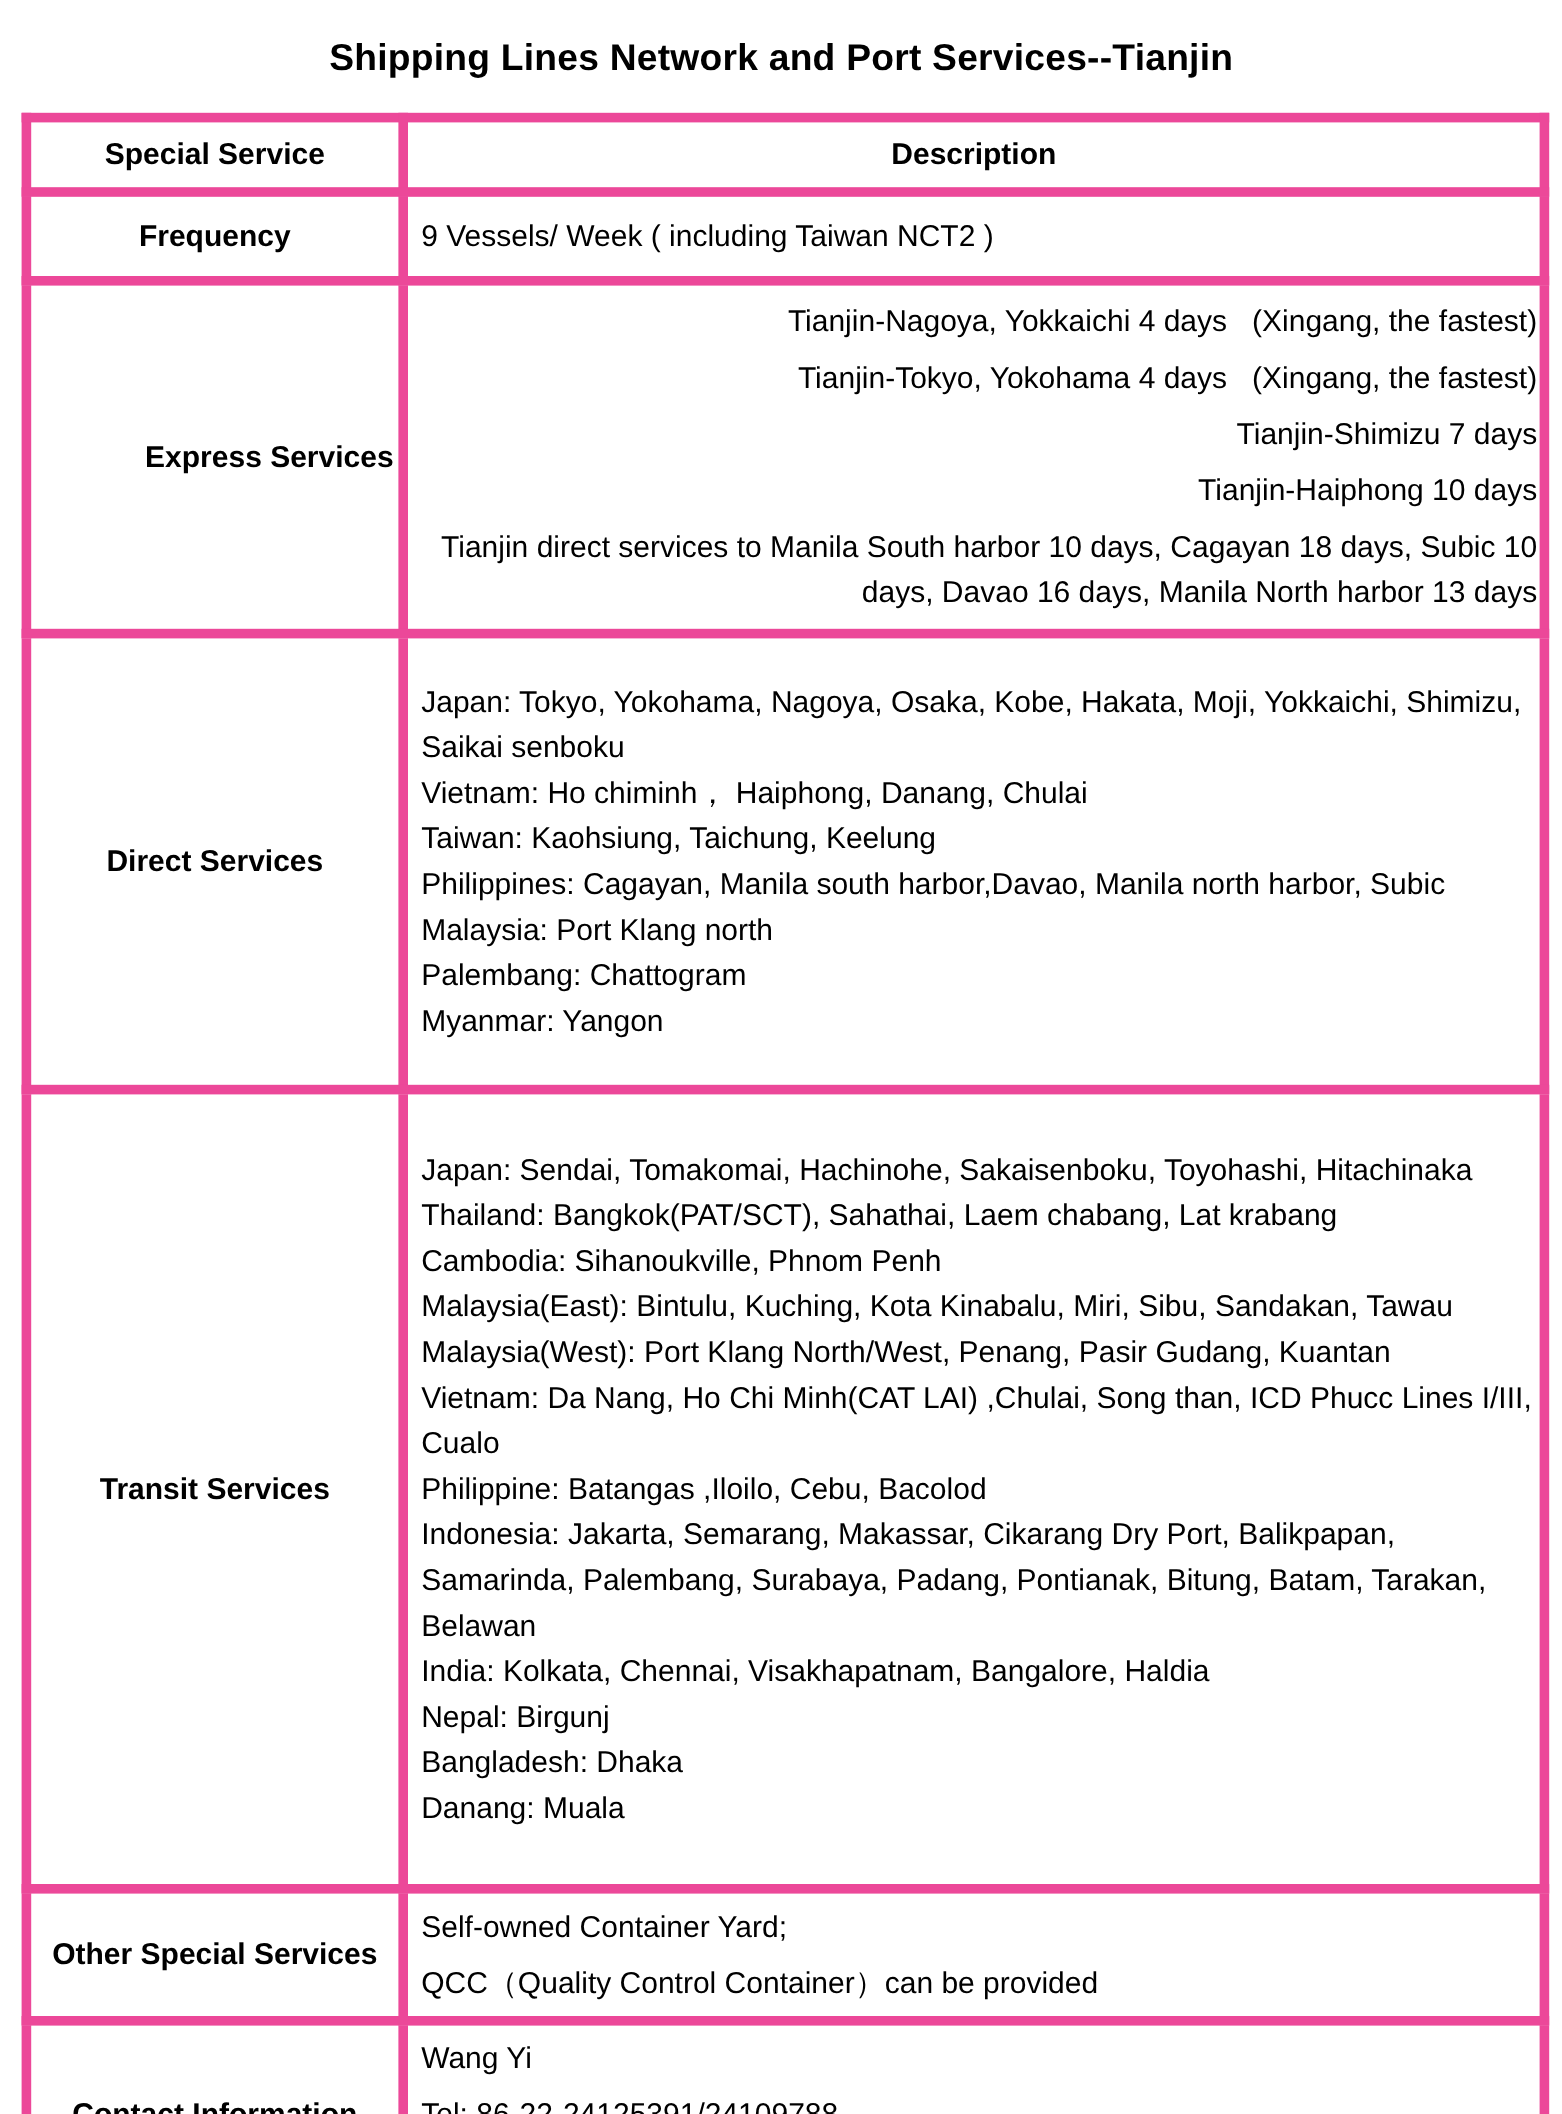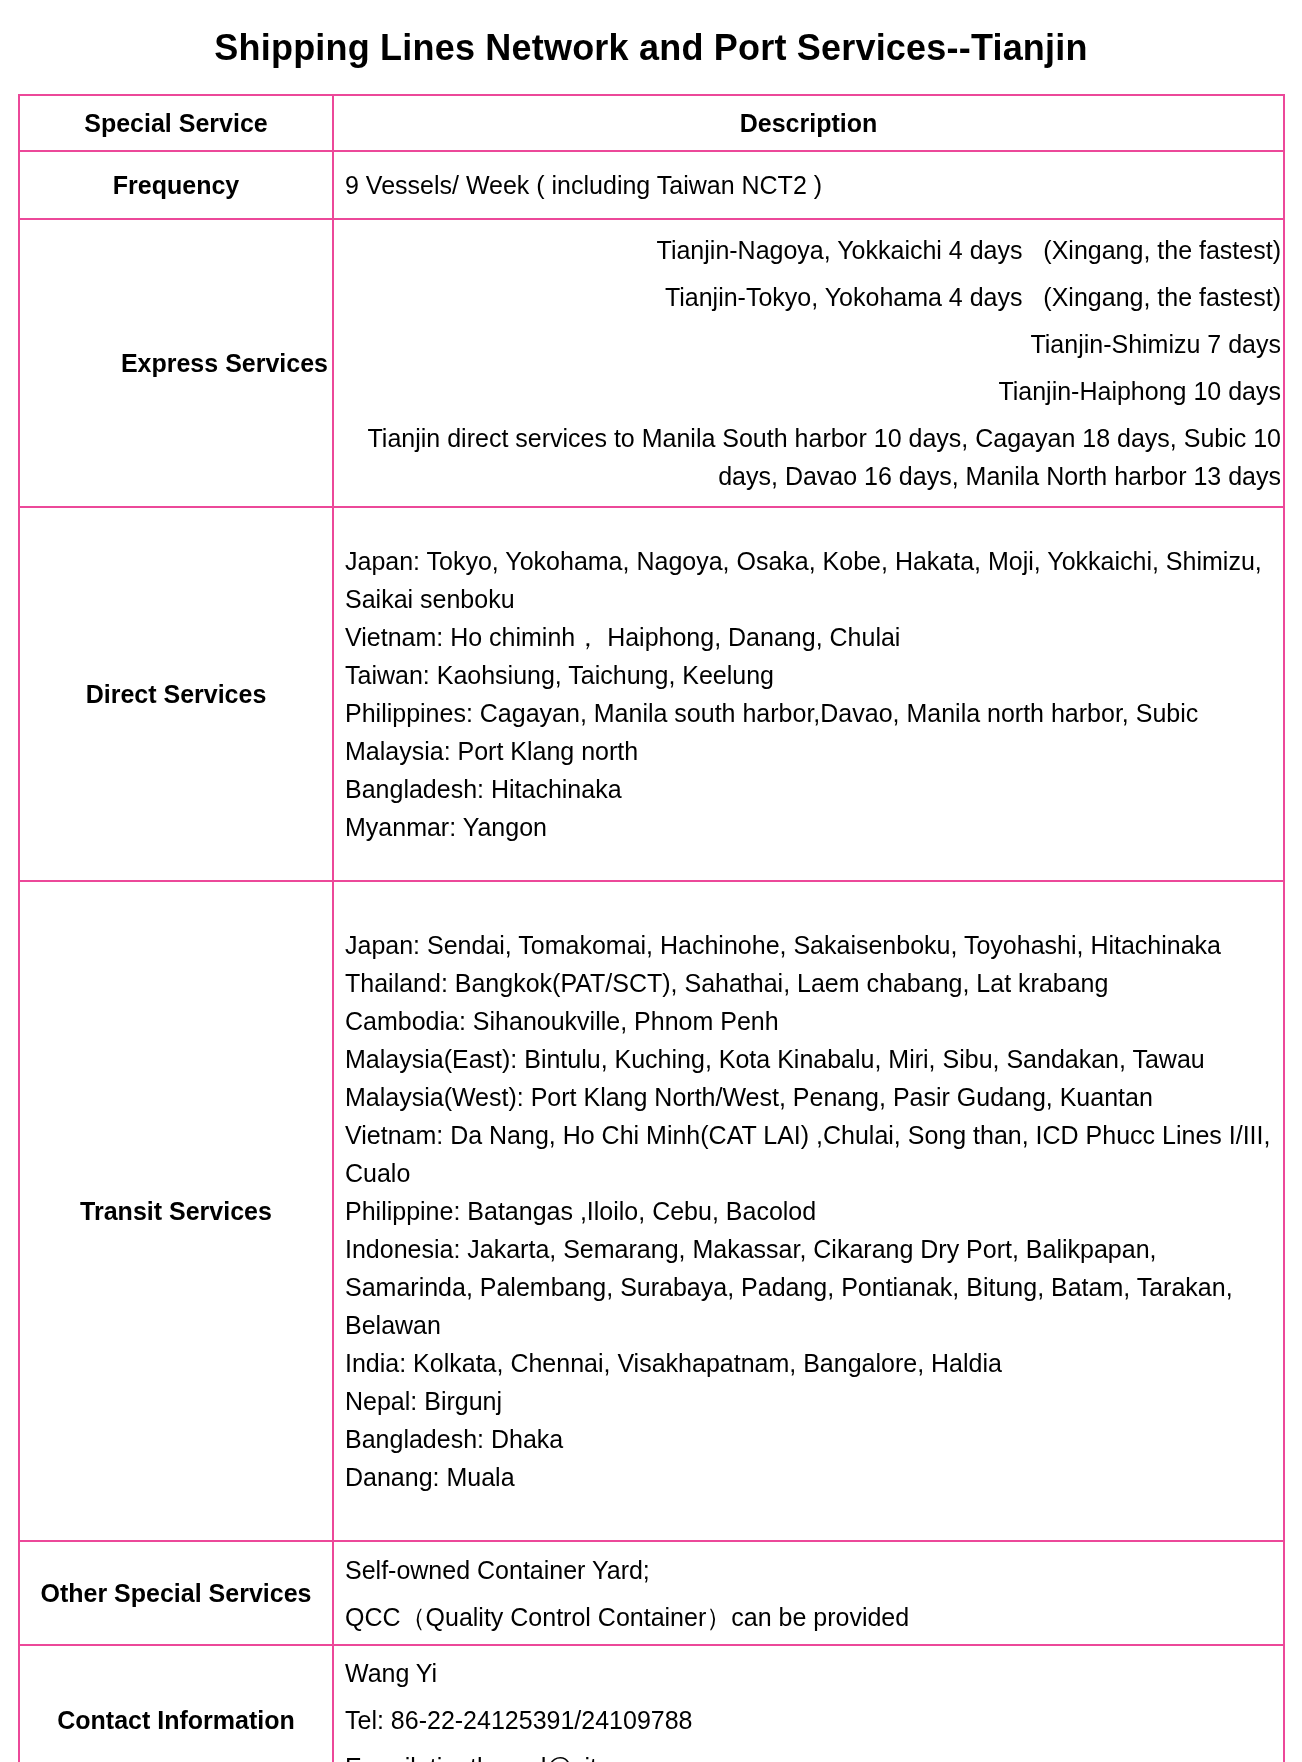--- a/index.html
+++ b/index.html
@@ -16,36 +16,36 @@
     position: relative;
     width: 1302px;
     height: 1762px;
     overflow: hidden;
   }
   .doc-title {
     padding-top: 26px;
     height: 44px;
     line-height: 44px;
     text-align: center;
-    font-size: 36px;
+    font-size: 31px;
     font-weight: 700;
     letter-spacing: 0.2px;
   }
   table.services-table {
     border-collapse: collapse;
     table-layout: fixed;
     margin: 24px 0 0 18px;
     width: 1265px;
     background: #ffffff;
   }
   .col-service { width: 314px; }
   .col-desc    { width: 951px; }
   table.services-table th,
   table.services-table td {
-    border: 2px solid #ec4899;
+    border: 8px solid #ec4899;
     background: #ffffff;
   }
   table.services-table th {
     height: 52px;
     font-size: 25px;
     font-weight: 700;
     text-align: center;
     vertical-align: middle;
   }
   td.service-cell {
@@ -110,21 +110,21 @@
           </td>
         </tr>
         <tr class="row-2 tight">
           <td class="service-cell">Direct Services</td>
           <td class="desc-cell">
             <div class="line">Japan: Tokyo, Yokohama, Nagoya, Osaka, Kobe, Hakata, Moji, Yokkaichi, Shimizu, Saikai senboku</div>
             <div class="line">Vietnam: Ho chiminh， Haiphong, Danang, Chulai</div>
             <div class="line">Taiwan: Kaohsiung, Taichung, Keelung</div>
             <div class="line">Philippines: Cagayan, Manila south harbor,Davao, Manila north harbor, Subic</div>
             <div class="line">Malaysia: Port Klang north</div>
-            <div class="line">Bangladesh: Hitachinaka</div>
+            <div class="line">Palembang: Chattogram</div>
             <div class="line">Myanmar: Yangon</div>
           </td>
         </tr>
         <tr class="row-3 tight">
           <td class="service-cell">Transit Services</td>
           <td class="desc-cell">
             <div class="line">Japan: Sendai, Tomakomai, Hachinohe, Sakaisenboku, Toyohashi, Hitachinaka</div>
             <div class="line">Thailand: Bangkok(PAT/SCT), Sahathai, Laem chabang, Lat krabang</div>
             <div class="line">Cambodia: Sihanoukville, Phnom Penh</div>
             <div class="line">Malaysia(East): Bintulu, Kuching, Kota Kinabalu, Miri, Sibu, Sandakan, Tawau</div>

